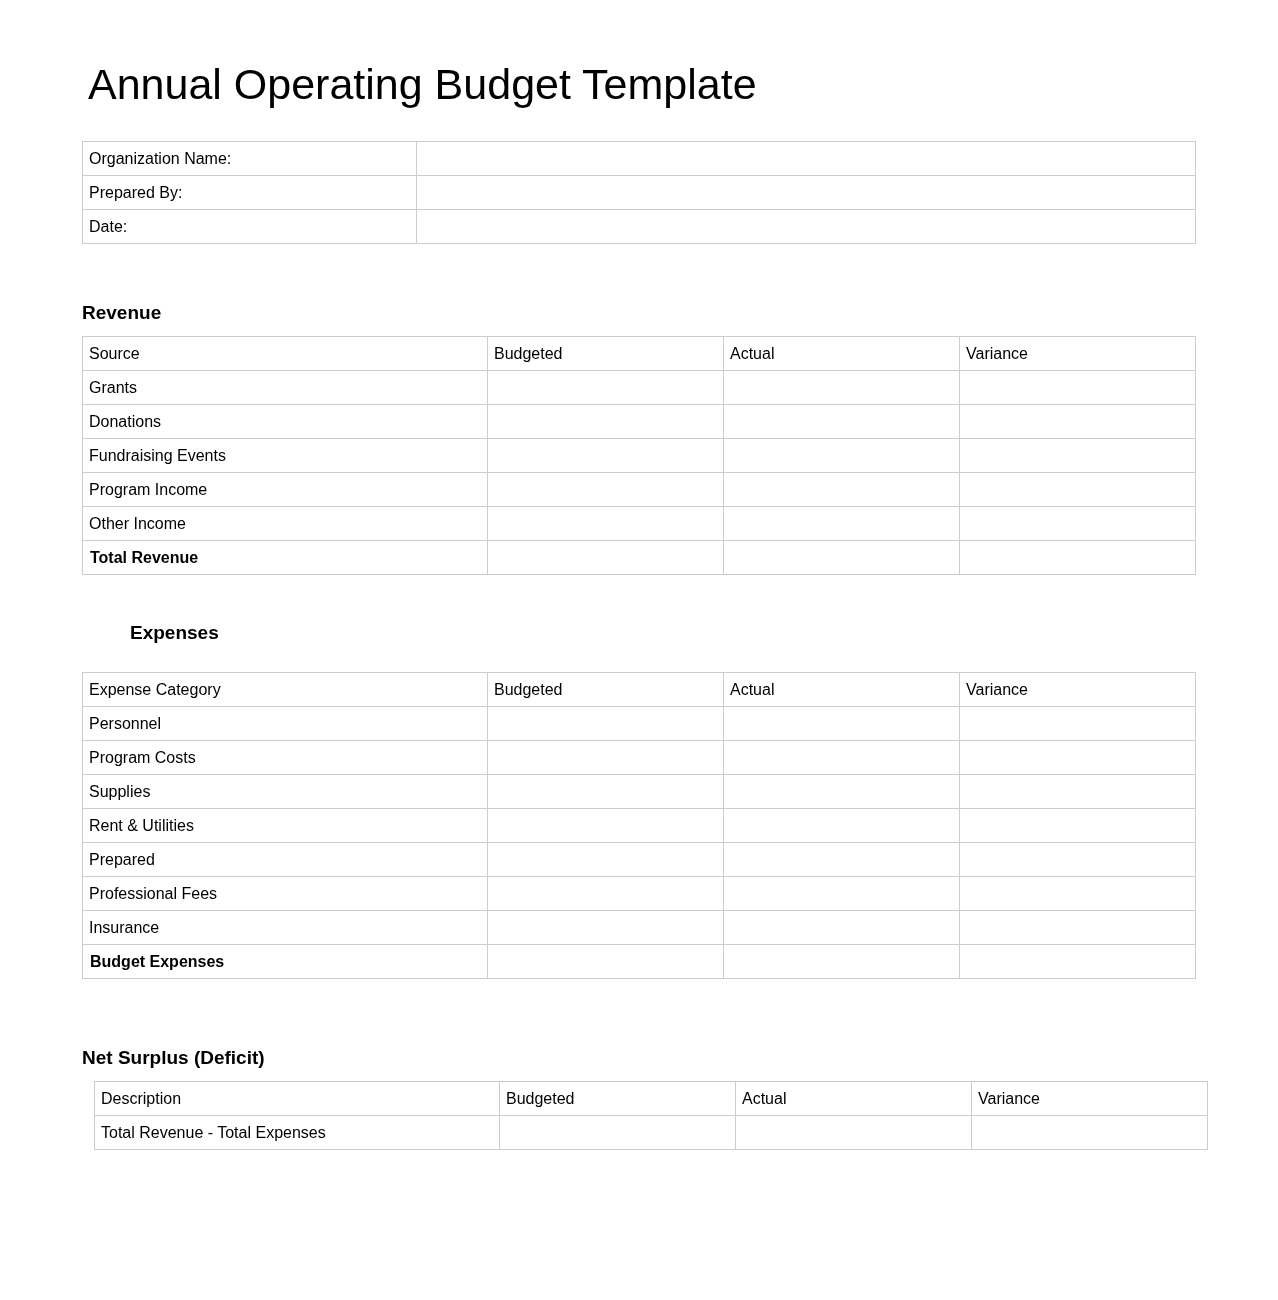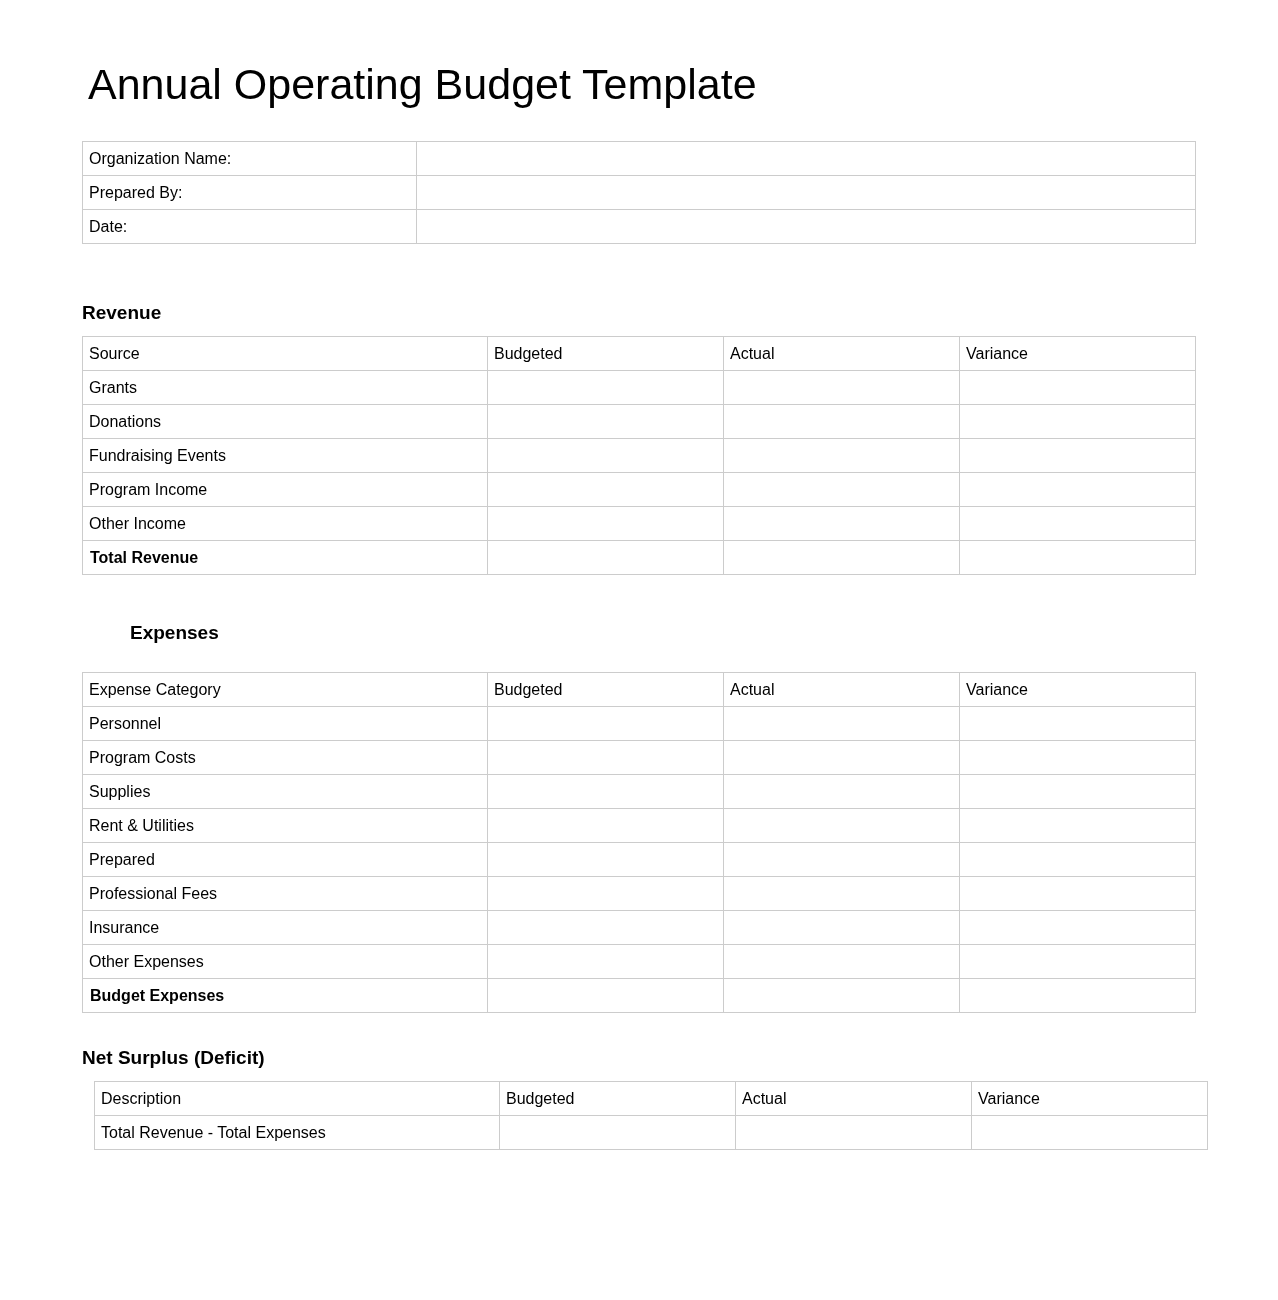--- a/index.html
+++ b/index.html
@@ -143,26 +143,20 @@
       <td></td>
       <td></td>
     </tr>
     <tr>
       <td>Insurance</td>
       <td></td>
       <td></td>
       <td></td>
     </tr>
     <tr>
-      <td>Other Expenses</td>
-      <td></td>
-      <td></td>
-      <td></td>
-    </tr>
-    <tr>
       <td class="bold">Budget Expenses</td>
       <td></td>
       <td></td>
       <td></td>
     </tr>
   </tbody>
     </table>
 
   <h2 style="top:1046px;">Net Surplus (Deficit)</h2>
   <table style="top:1081px;margin-left:12px;">

